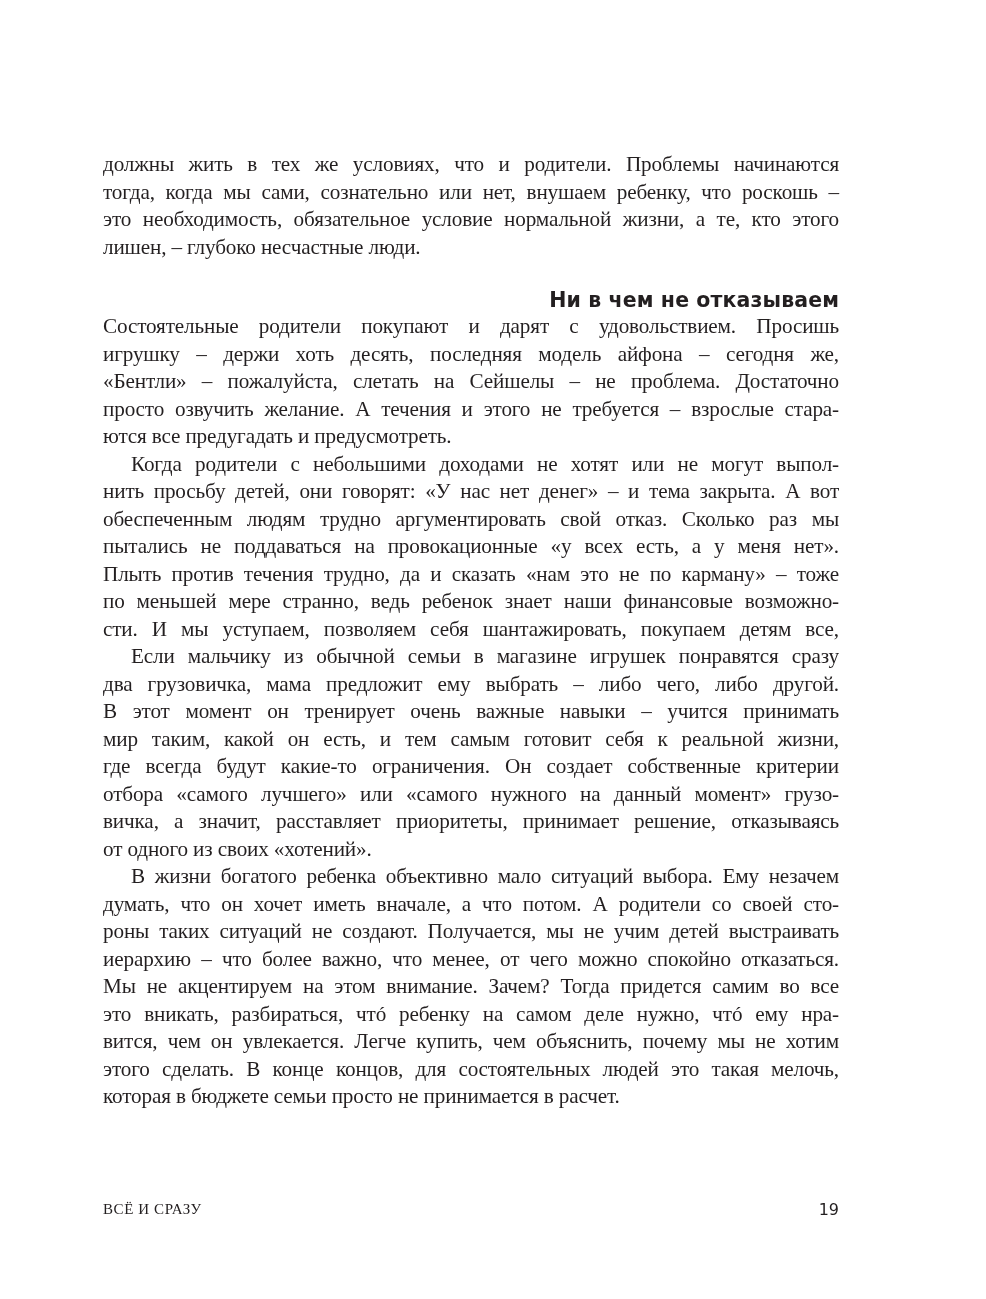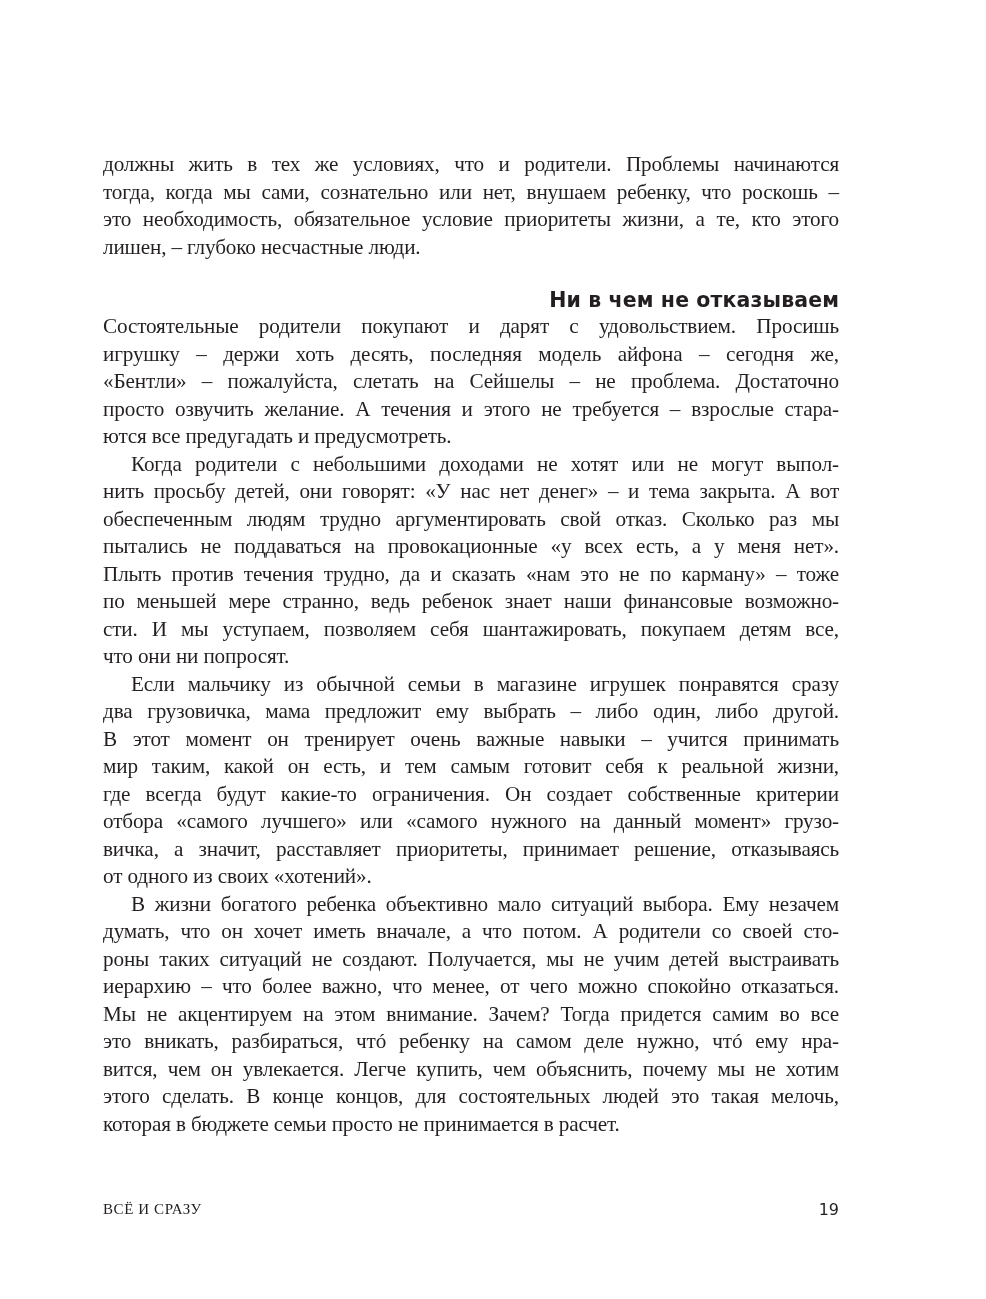--- a/index.html
+++ b/index.html
@@ -77,21 +77,21 @@
   }
 </style>
 </head>
 <body>
 
 <div class="page">
 
   <p class="para">
     <span class="ln">должны жить в тех же условиях, что и родители. Проблемы начинаются</span>
     <span class="ln">тогда, когда мы сами, сознательно или нет, внушаем ребенку, что роскошь –</span>
-    <span class="ln">это необходимость, обязательное условие приоритеты жизни, а те, кто этого</span>
+    <span class="ln">это необходимость, обязательное условие нормальной жизни, а те, кто этого</span>
     <span class="ln last">лишен, – глубоко несчастные люди.</span>
   </p>
 
   <h2 class="heading">Ни в чем не отказываем</h2>
 
   <p class="para">
     <span class="ln first">Состоятельные родители покупают и дарят с удовольствием. Просишь</span>
     <span class="ln">игрушку – держи хоть десять, последняя модель айфона – сегодня же,</span>
     <span class="ln">«Бентли» – пожалуйста, слетать на Сейшелы – не проблема. Достаточно</span>
     <span class="ln">просто озвучить желание. А течения и этого не требуется – взрослые стара-</span>
@@ -99,26 +99,25 @@
   </p>
 
   <p class="para indent">
     <span class="ln first">Когда родители с небольшими доходами не хотят или не могут выпол-</span>
     <span class="ln">нить просьбу детей, они говорят: «У нас нет денег» – и тема закрыта. А вот</span>
     <span class="ln">обеспеченным людям трудно аргументировать свой отказ. Сколько раз мы</span>
     <span class="ln">пытались не поддаваться на провокационные «у всех есть, а у меня нет».</span>
     <span class="ln">Плыть против течения трудно, да и сказать «нам это не по карману» – тоже</span>
     <span class="ln">по меньшей мере странно, ведь ребенок знает наши финансовые возможно-</span>
     <span class="ln">сти. И мы уступаем, позволяем себя шантажировать, покупаем детям все,</span>
-    <span class="ln last">что они ни попросят.</span>
   </p>
 
   <p class="para indent">
     <span class="ln first">Если мальчику из обычной семьи в магазине игрушек понравятся сразу</span>
-    <span class="ln">два грузовичка, мама предложит ему выбрать – либо один, либо другой.</span>
+    <span class="ln">два грузовичка, мама предложит ему выбрать – либо чего, либо другой.</span>
     <span class="ln">В этот момент он тренирует очень важные навыки – учится принимать</span>
     <span class="ln">мир таким, какой он есть, и тем самым готовит себя к реальной жизни,</span>
     <span class="ln">где всегда будут какие-то ограничения. Он создает собственные критерии</span>
     <span class="ln">отбора «самого лучшего» или «самого нужного на данный момент» грузо-</span>
     <span class="ln">вичка, а значит, расставляет приоритеты, принимает решение, отказываясь</span>
     <span class="ln last">от одного из своих «хотений».</span>
   </p>
 
   <p class="para indent">
     <span class="ln first">В жизни богатого ребенка объективно мало ситуаций выбора. Ему незачем</span>

